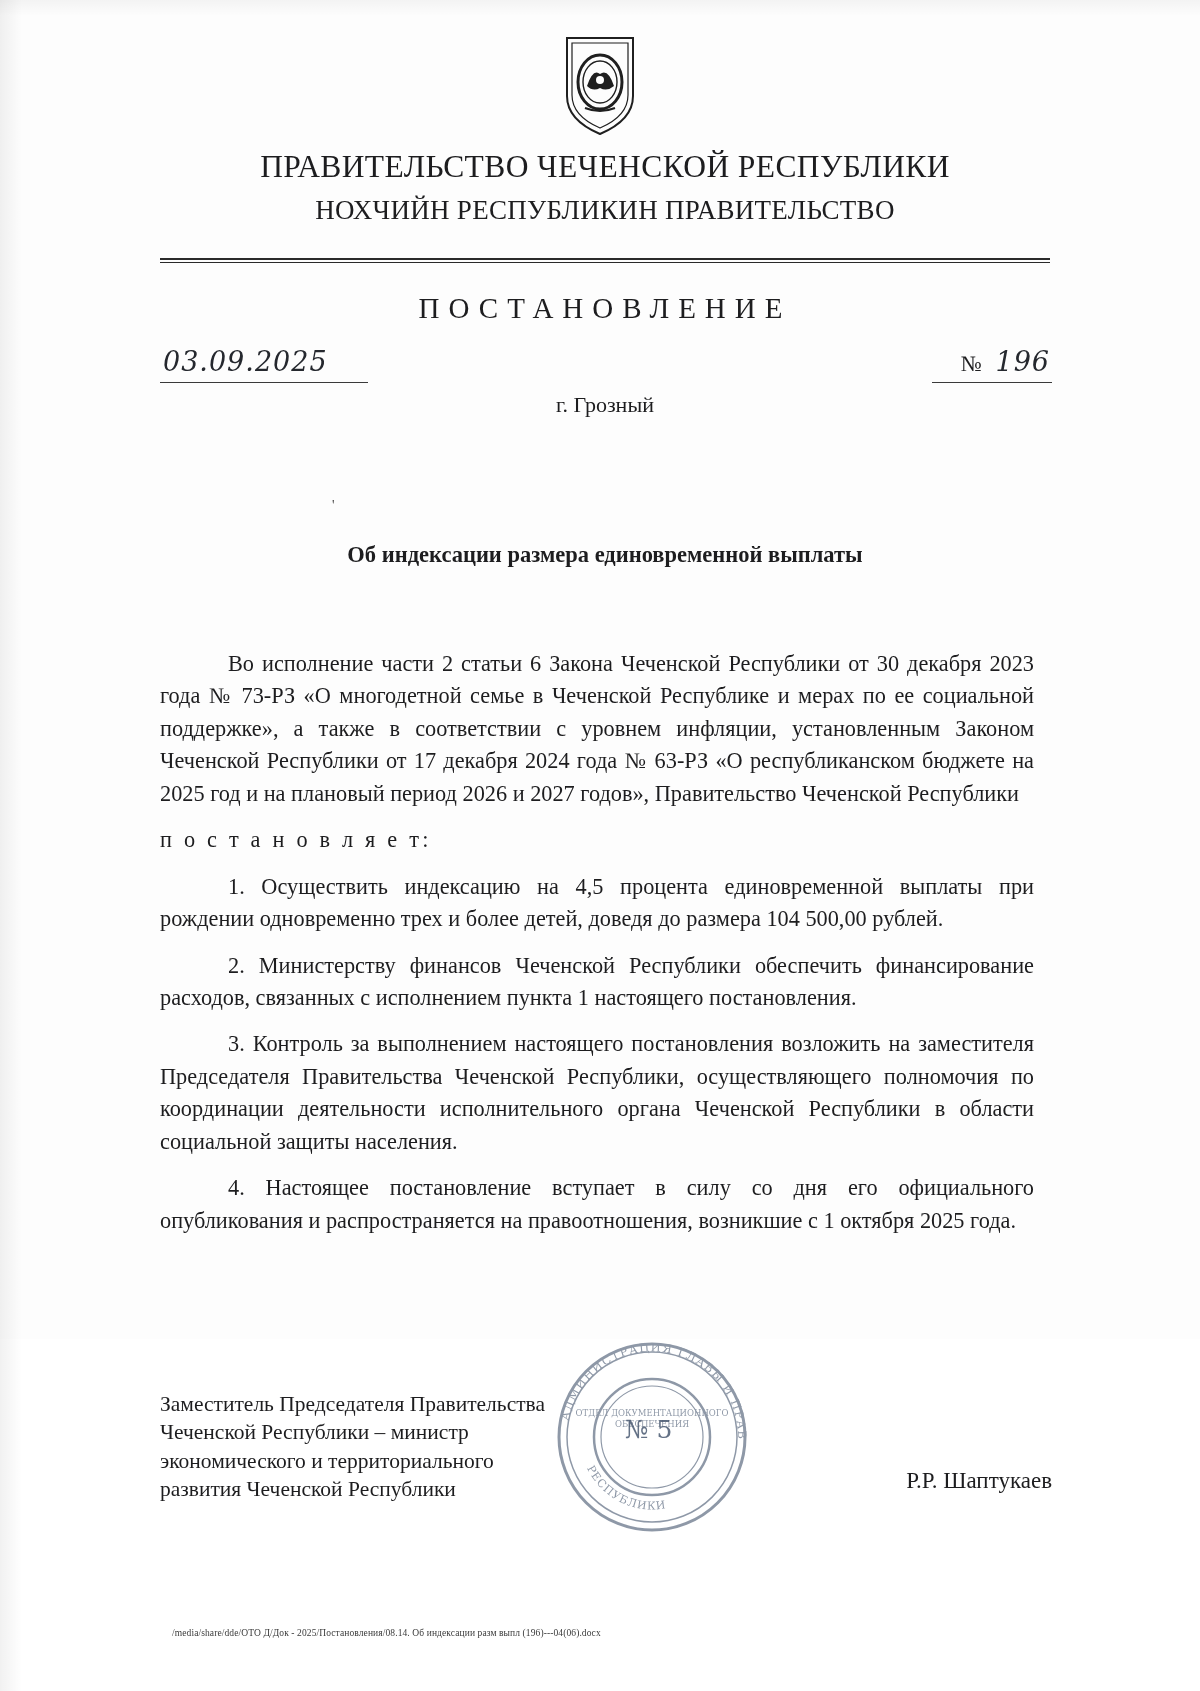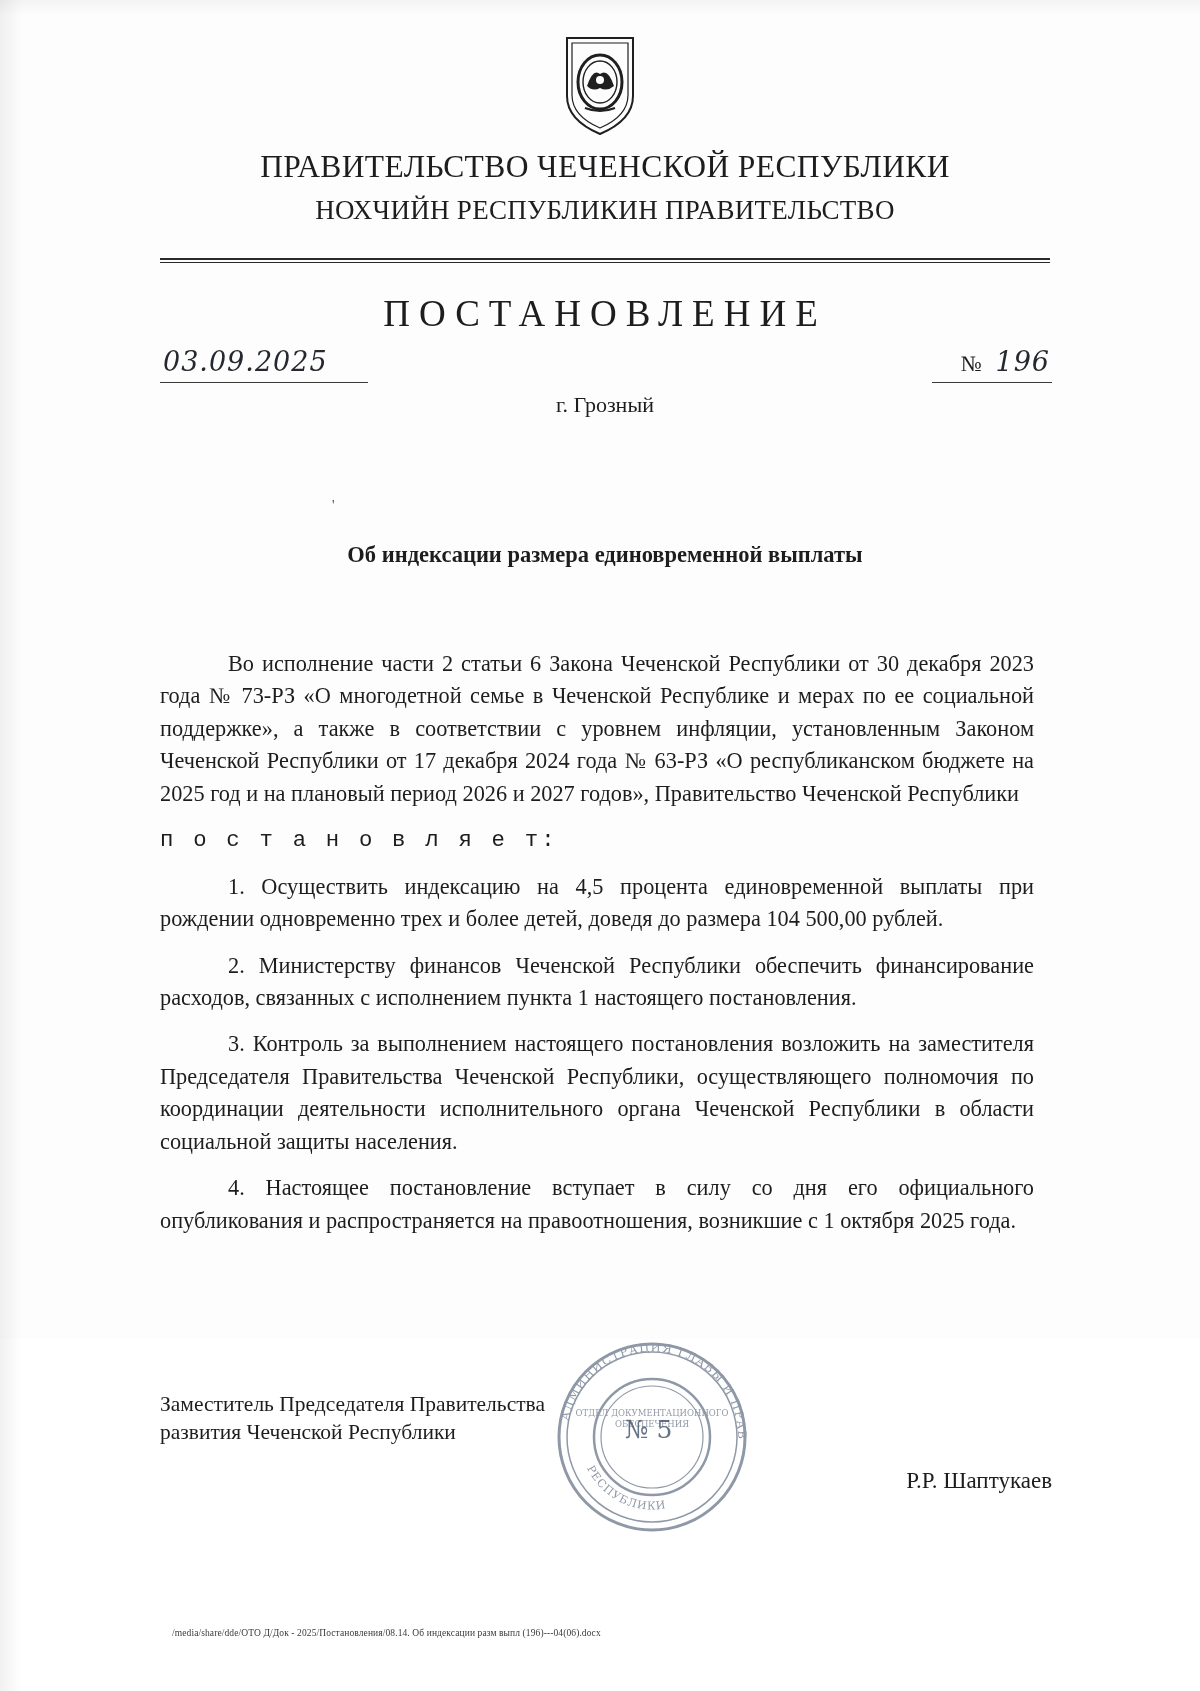--- a/index.html
+++ b/index.html
@@ -81,21 +81,21 @@
     background: #2a2a2a;
   }
 
   
   .doc-type {
     position: absolute;
     top: 292px;
     left: 160px;
     width: 890px;
     text-align: center;
-    font-size: 37px;
+    font-size: 29px;
     letter-spacing: 9px;
     font-weight: 400;
   }
 
   
   .hand {
     font-family: "DejaVu Serif", serif;
     font-style: italic;
     font-size: 27px;
     color: #25282e;
@@ -172,21 +172,21 @@
     width: 890px;
     font-size: 22.3px;
     line-height: 1.455;
   }
   .para {
     text-align: justify;
     text-justify: inter-word;
     margin: 0 16px 14px 0;
     text-indent: 68px;
   }
-  .para.noindent { text-indent: 0; font-family: Liberation Mono, monospace; }
+  .para.noindent { text-indent: 0; }
   .spaced {
     letter-spacing: 3.2px;
   }
 
   
   .sign-block {
     position: absolute;
     top: 1390px;
     left: 160px;
     width: 600px;
@@ -322,19 +322,21 @@
         <textPath href="#innerArcBottom" startOffset="14%">РЕСПУБЛИКИ</textPath>
       </text>
       <text x="107" y="86" text-anchor="middle" font-family="DejaVu Serif, serif" font-size="8.5" fill="#4a5a72">ОТДЕЛ ДОКУМЕНТАЦИОННОГО</text>
       <text x="107" y="97" text-anchor="middle" font-family="DejaVu Serif, serif" font-size="8.5" fill="#4a5a72">ОБЕСПЕЧЕНИЯ</text>
     </svg>
   </div>
   <div class="stamp-num">№ 5</div>
 
   <div class="sign-block">
     <div>Заместитель Председателя Правительства</div>
+    <div>Чеченской Республики – министр</div>
+    <div>экономического и территориального</div>
     <div>развития Чеченской Республики</div>
   </div>
   <div class="sign-name">Р.Р. Шаптукаев</div>
 
   <div class="footer-path">/media/share/dde/ОТО Д/Док - 2025/Постановления/08.14. Об индексации разм выпл (196)---04(06).docx</div>
 
 </div>
 
 </body></html>

